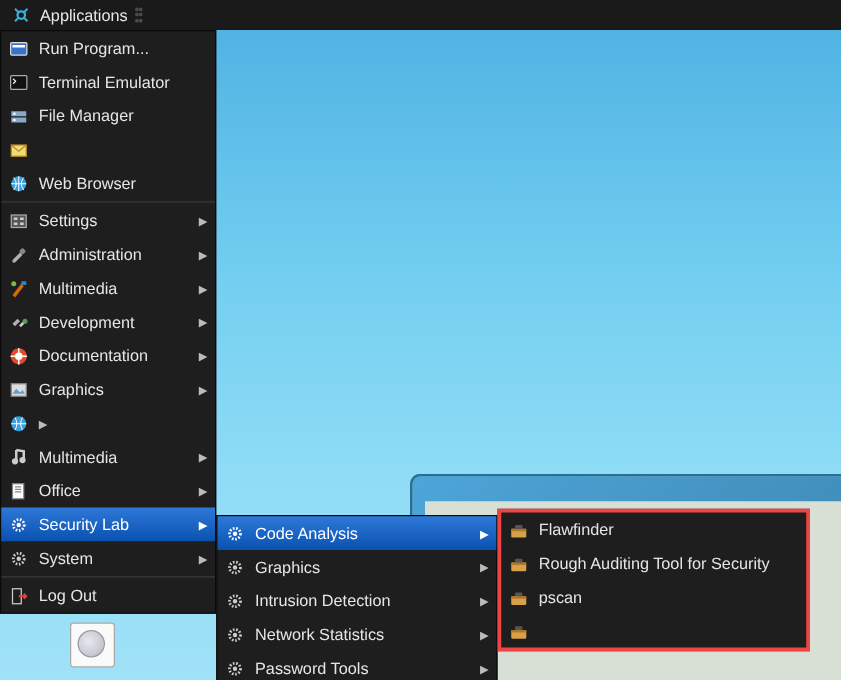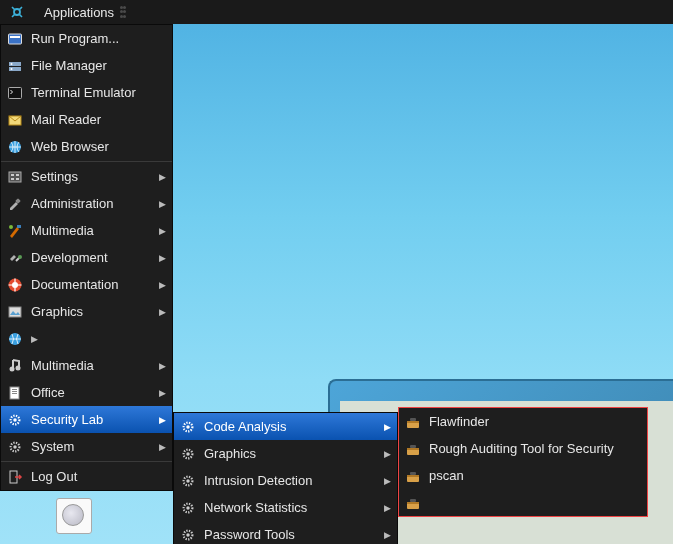--- a/index.html
+++ b/index.html
@@ -46,21 +46,21 @@
     background: #1a1a1a;
     display: flex;
     align-items: center;
     color: #e8e8e8;
     padding-left: 4px;
     z-index: 10;
   }
   .panel .app-menu-btn {
     display: flex;
     align-items: center;
-    gap: 20px;
+    gap: 8px;
     padding: 0 6px;
     height: 100%;
   }
   .panel .app-menu-btn .logo {
     width: 14px; height: 14px;
   }
   .panel-sep {
     width: 6px;
     height: 20px;
     display: flex;
@@ -129,21 +129,21 @@
     border: 1px solid #0a0a0a;
     z-index: 21;
   }
   
   .submenu3 {
     position: absolute;
     top: 407px;
     left: 398px;
     width: 250px;
     background: #1e1e1e;
-    border: 1px solid #ef4444;
+    border: 3px solid #ef4444;
     z-index: 22;
   }
 
   
   .desktop-icon {
     position: absolute;
     top: 498px;
     left: 52px;
     width: 44px;
     z-index: 3;
@@ -204,45 +204,44 @@
       <svg viewBox="0 0 16 16">
           <rect x="1.5" y="3" width="13" height="10" rx="1" fill="#3b73c7" stroke="#ddd" stroke-width="1"></rect>
           <rect x="3" y="5" width="10" height="2" fill="#fff"></rect>
         </svg>
     </span>
     <span class="label">Run Program...</span>
   </div>
   <div class="menu-item">
     <span class="icon">
       <svg viewBox="0 0 16 16">
+          <rect x="1.5" y="2.5" width="13" height="11" rx="1" fill="#111" stroke="#aaa"></rect>
+          <path d="M3.5 5 L5.5 7 L3.5 9" stroke="#eee" stroke-width="1" fill="none"></path>
+        </svg>
+    </span>
+    <span class="label">Terminal Emulator</span>
+  </div>
+  <div class="menu-item">
+    <span class="icon">
+      <svg viewBox="0 0 16 16">
           <rect x="2" y="4" width="12" height="4" fill="#8aa8c8"></rect>
           <rect x="2" y="9" width="12" height="4" fill="#8aa8c8"></rect>
           <circle cx="4.5" cy="6" r="1" fill="#fff"></circle>
           <circle cx="4.5" cy="11" r="1" fill="#fff"></circle>
         </svg>
     </span>
     <span class="label">File Manager</span>
   </div>
   <div class="menu-item">
     <span class="icon">
       <svg viewBox="0 0 16 16">
-          <rect x="1.5" y="2.5" width="13" height="11" rx="1" fill="#111" stroke="#aaa"></rect>
-          <path d="M3.5 5 L5.5 7 L3.5 9" stroke="#eee" stroke-width="1" fill="none"></path>
-        </svg>
-    </span>
-    <span class="label">Terminal Emulator</span>
-  </div>
-  <div class="menu-item">
-    <span class="icon">
-      <svg viewBox="0 0 16 16">
           <rect x="2" y="4" width="12" height="9" fill="#f2d97a" stroke="#b88b1a"></rect>
           <path d="M2 4 L8 9 L14 4" stroke="#b88b1a" fill="none"></path>
         </svg>
     </span>
-    <span class="label">Mail Reader</span>
   </div>
   <div class="menu-item">
     <span class="icon">
       <svg viewBox="0 0 16 16">
           <circle cx="8" cy="8" r="6" fill="#3aa0e0"></circle>
           <path d="M2 8 h12 M8 2 v12 M4 3 Q8 8 4 13 M12 3 Q8 8 12 13" stroke="#fff" stroke-width="0.8" fill="none"></path>
         </svg>
     </span>
     <span class="label">Web Browser</span>
   </div>

